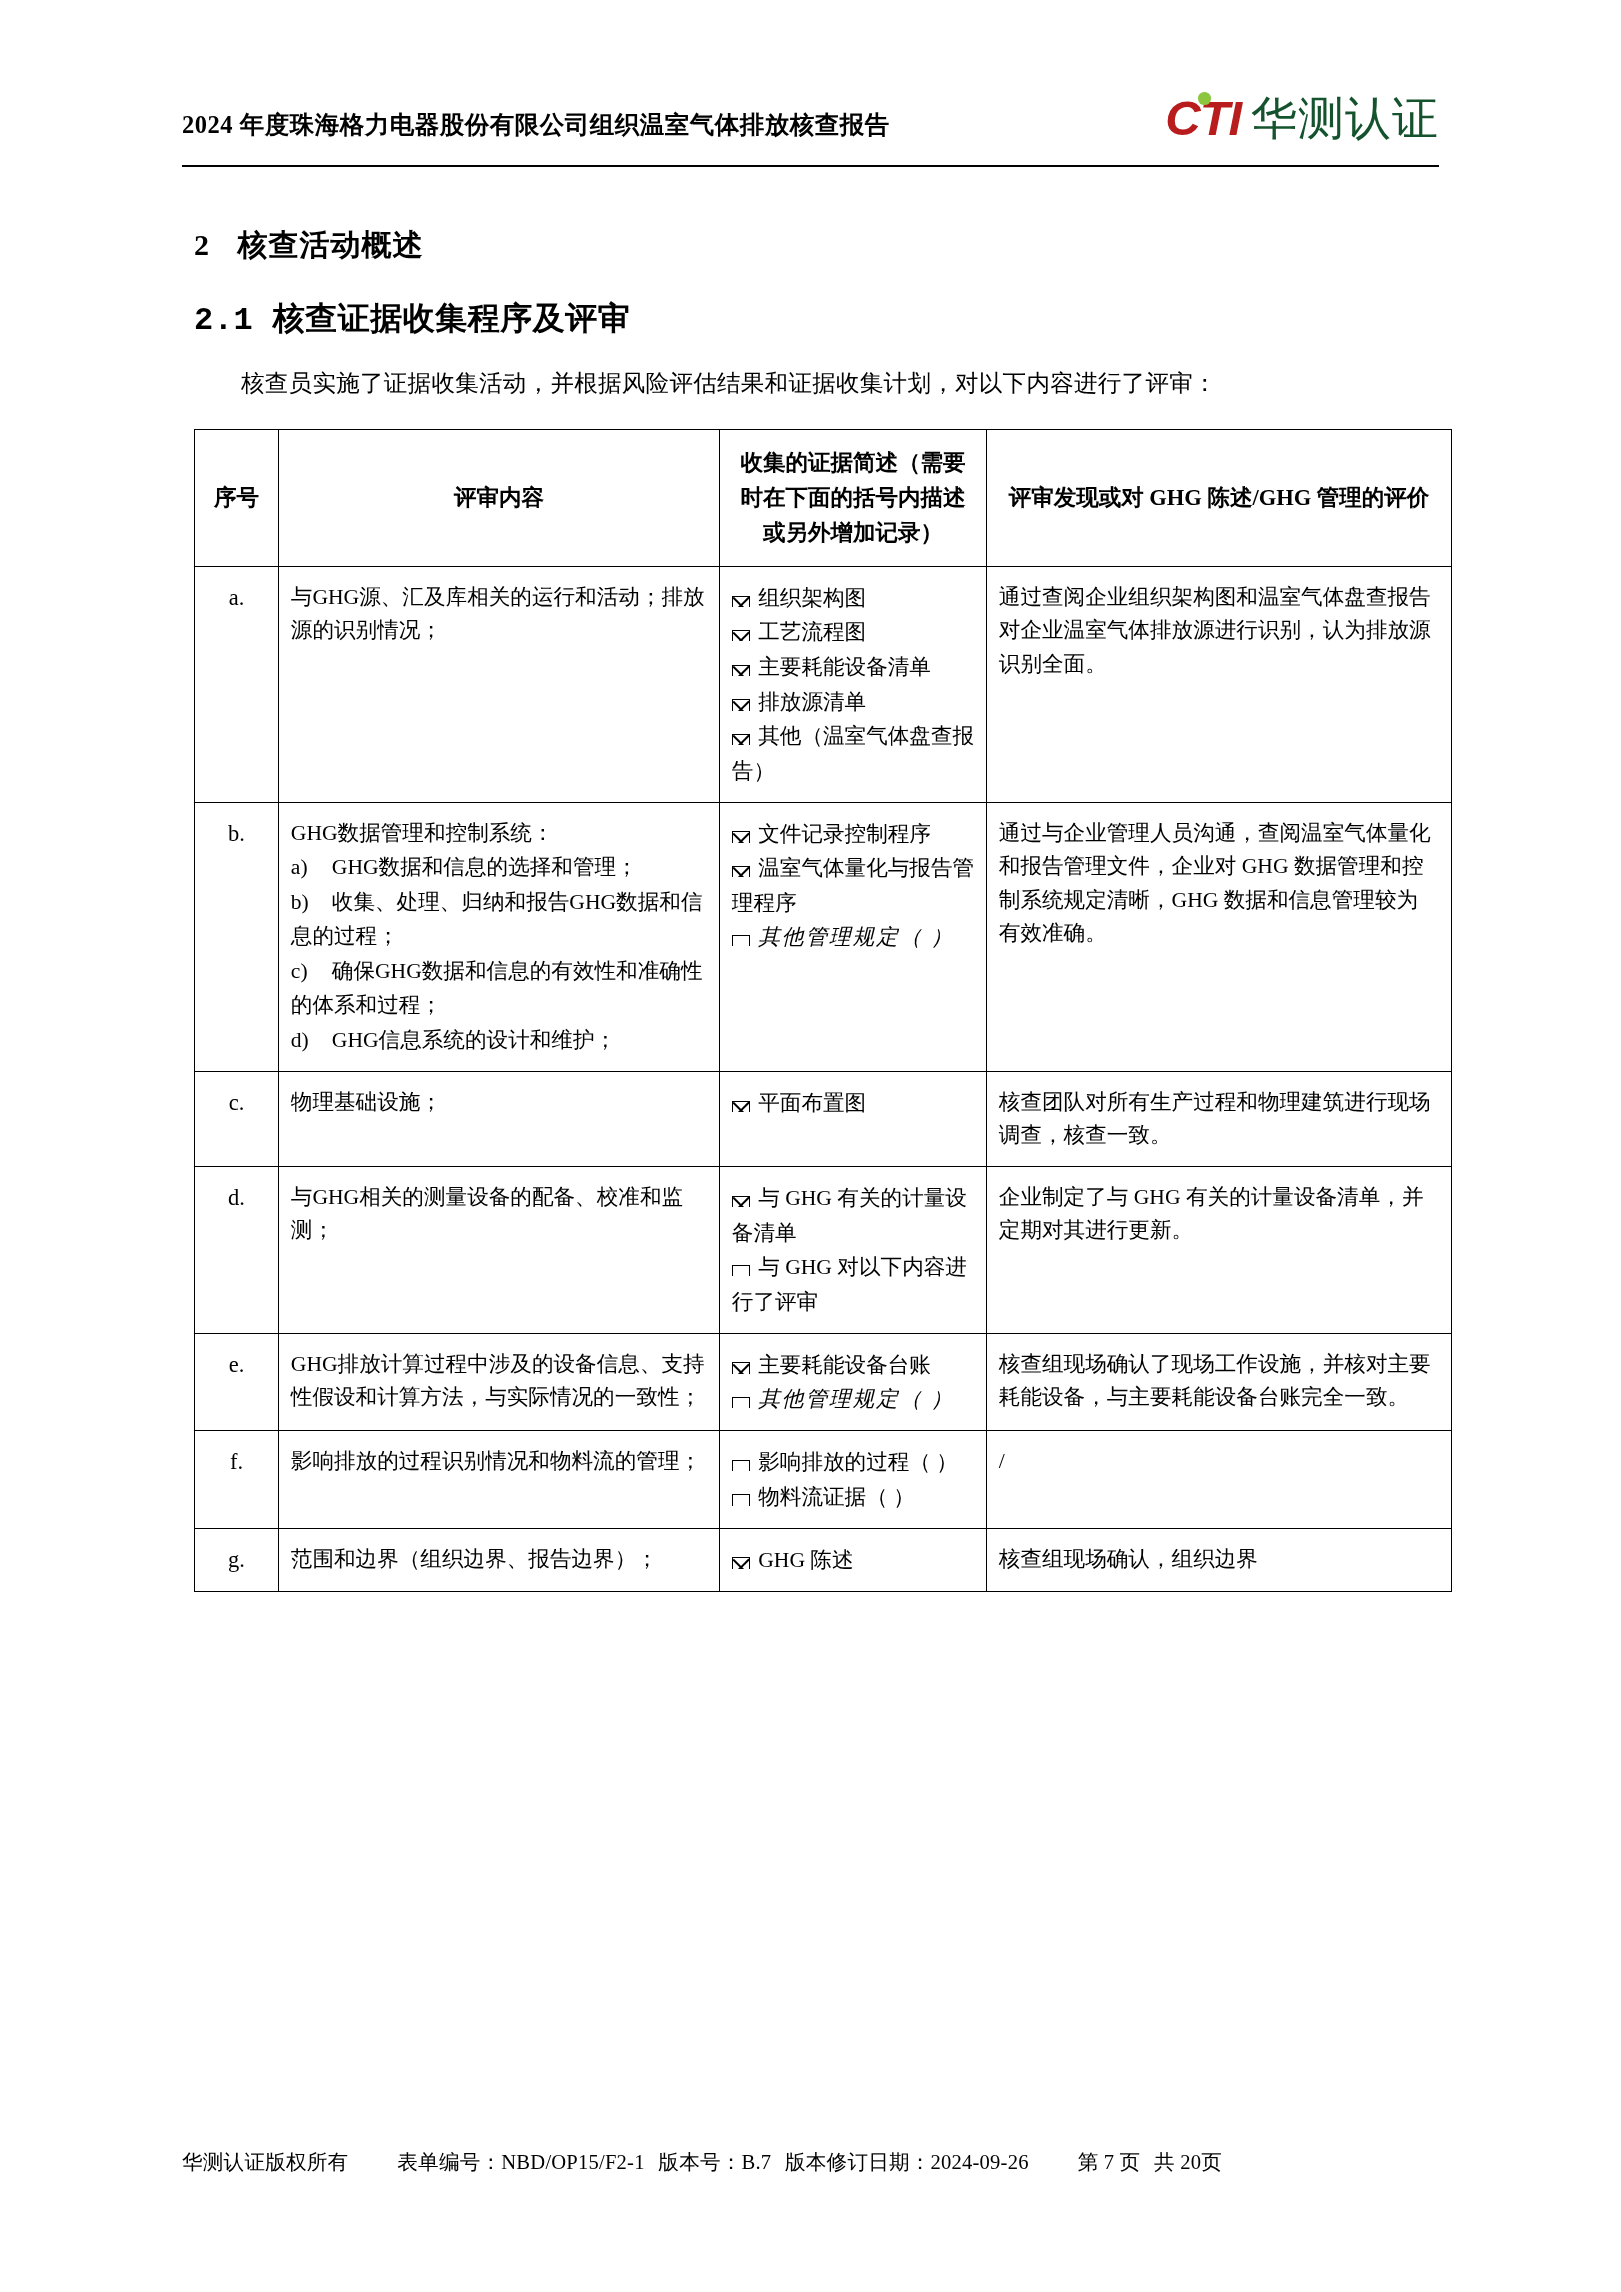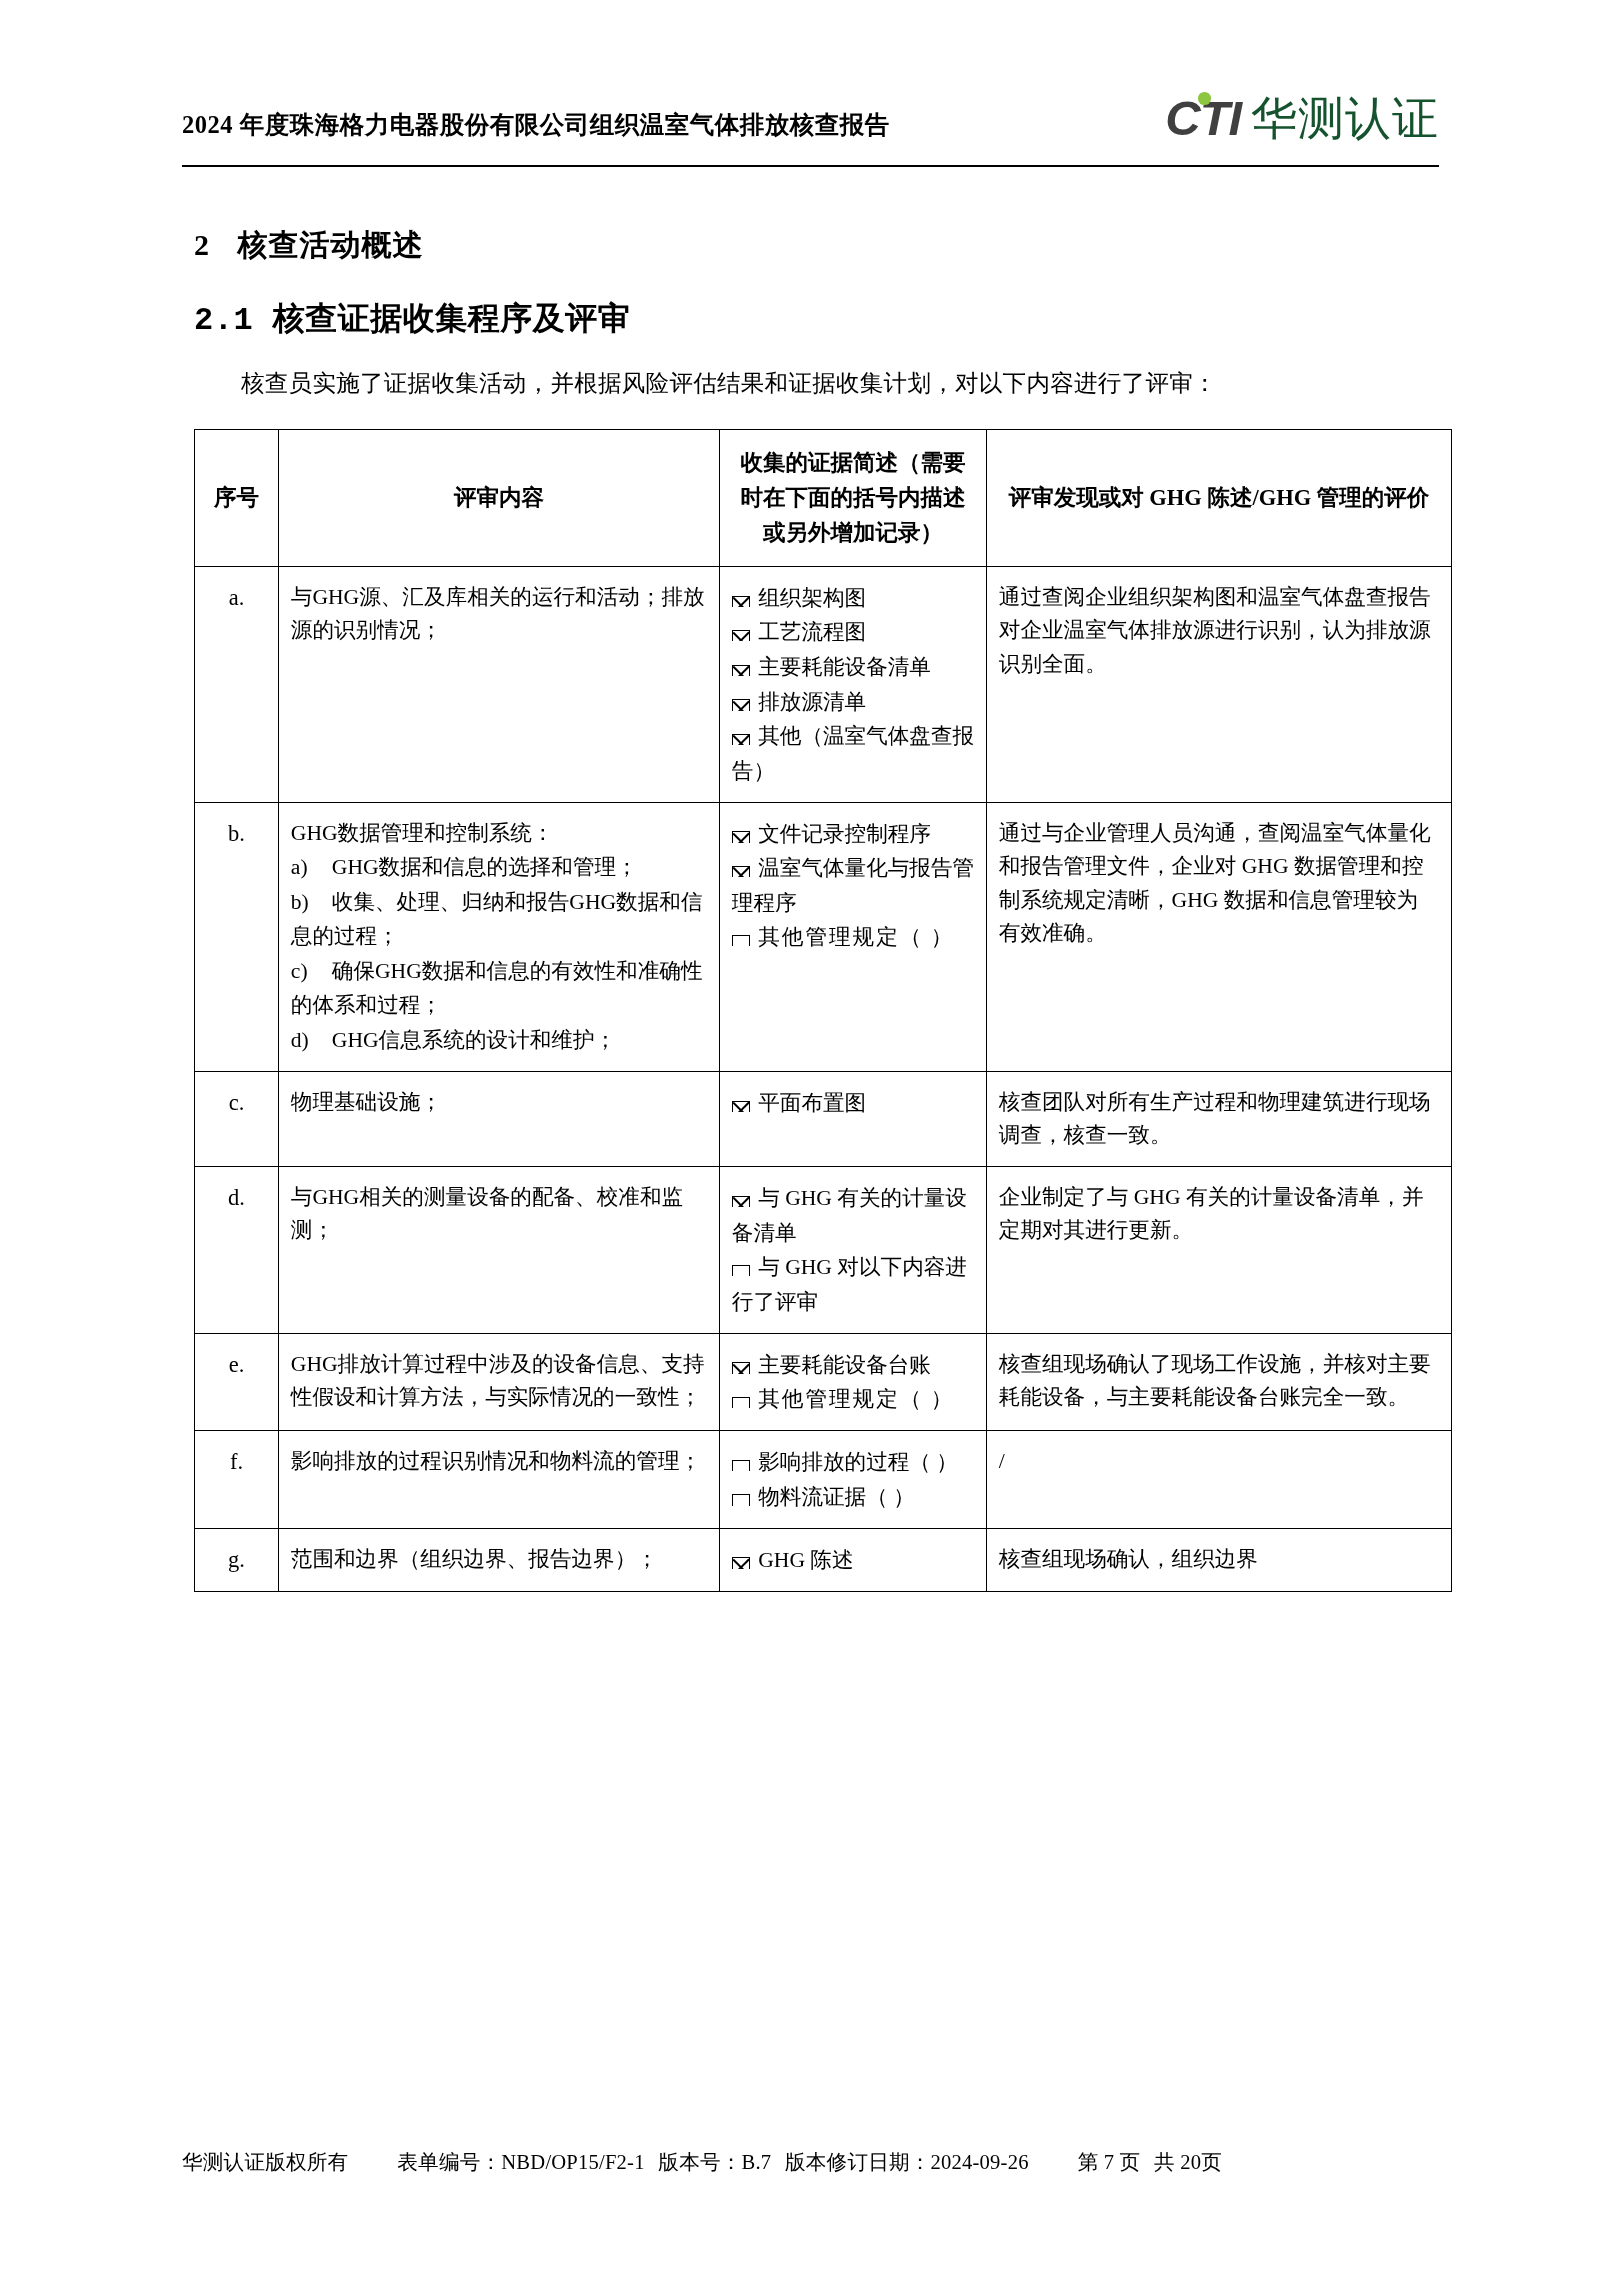--- a/index.html
+++ b/index.html
@@ -46,21 +46,21 @@
     top: 0;
     display: flex;
     align-items: center;
     gap: 9.8px;
   }
   .logo-cti {
     font-family: "Liberation Sans", sans-serif;
     font-size: 49px;
     font-weight: bold;
     font-style: italic;
-    color: #404040;
+    color: #b91c1c;
     letter-spacing: -1px;
     line-height: 1;
   }
   .logo-dot {
     position: absolute;
     left: 33px;
     top: -2px;
     width: 12.7px;
     height: 12.7px;
     background: #8cc63f;
@@ -169,21 +169,21 @@
     width: 21.6px;
     height: 1.5px;
     background: #000;
   }
   .box.x::before { transform: translate(-50%,-50%) rotate(45deg); }
   .box.x::after  { transform: translate(-50%,-50%) rotate(-45deg); }
   .box-wrap { display: inline-block; width: 18.6px; height: 18.6px; overflow: hidden; vertical-align: -2px; margin-right: 7.8px;}
   .abc-list { margin: 0; padding: 0; }
   .abc-item { display: block; line-height: 1.6; }
   .abc-item .lbl { display: inline-block; width: 41px; }
-  .spaced { letter-spacing: 2px; }
+  .spaced { letter-spacing: 2px; font-style: italic; }
   
   .footer {
     position: absolute;
     left: 182px;
     right: 147px;
     top: 2148px;
     font-size: 20.6px;
     letter-spacing: 0.2px;
     white-space: nowrap;
   }

